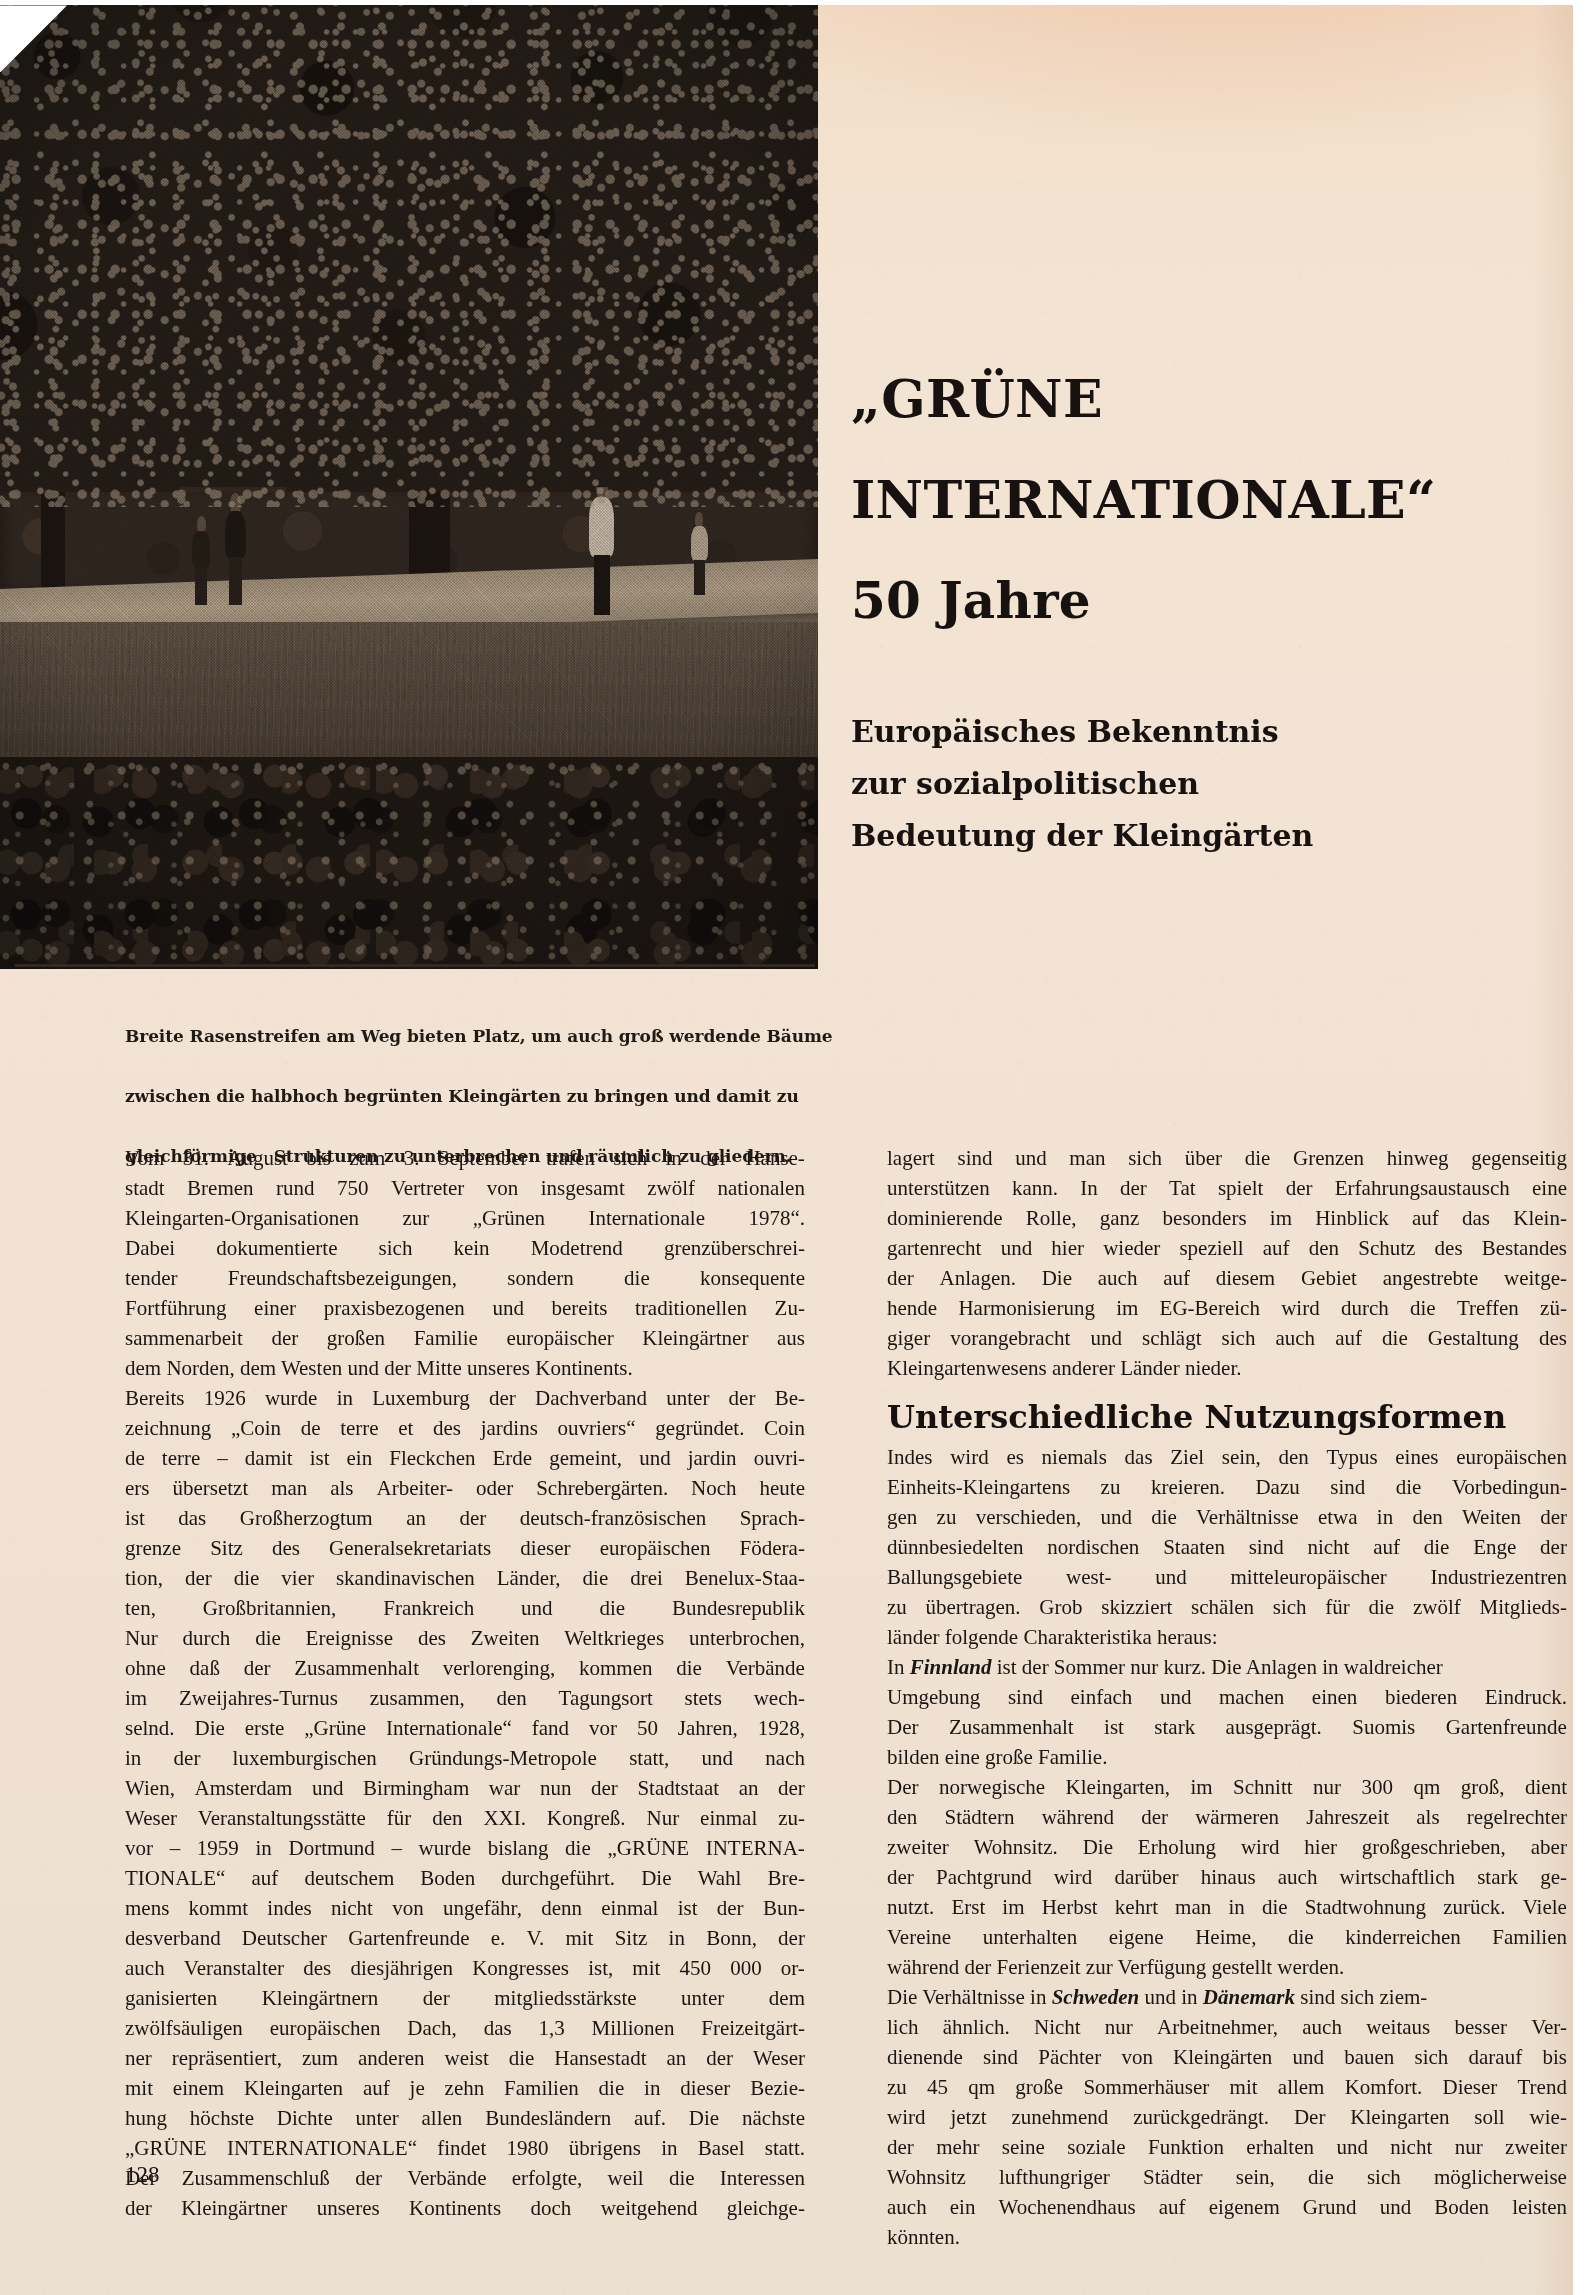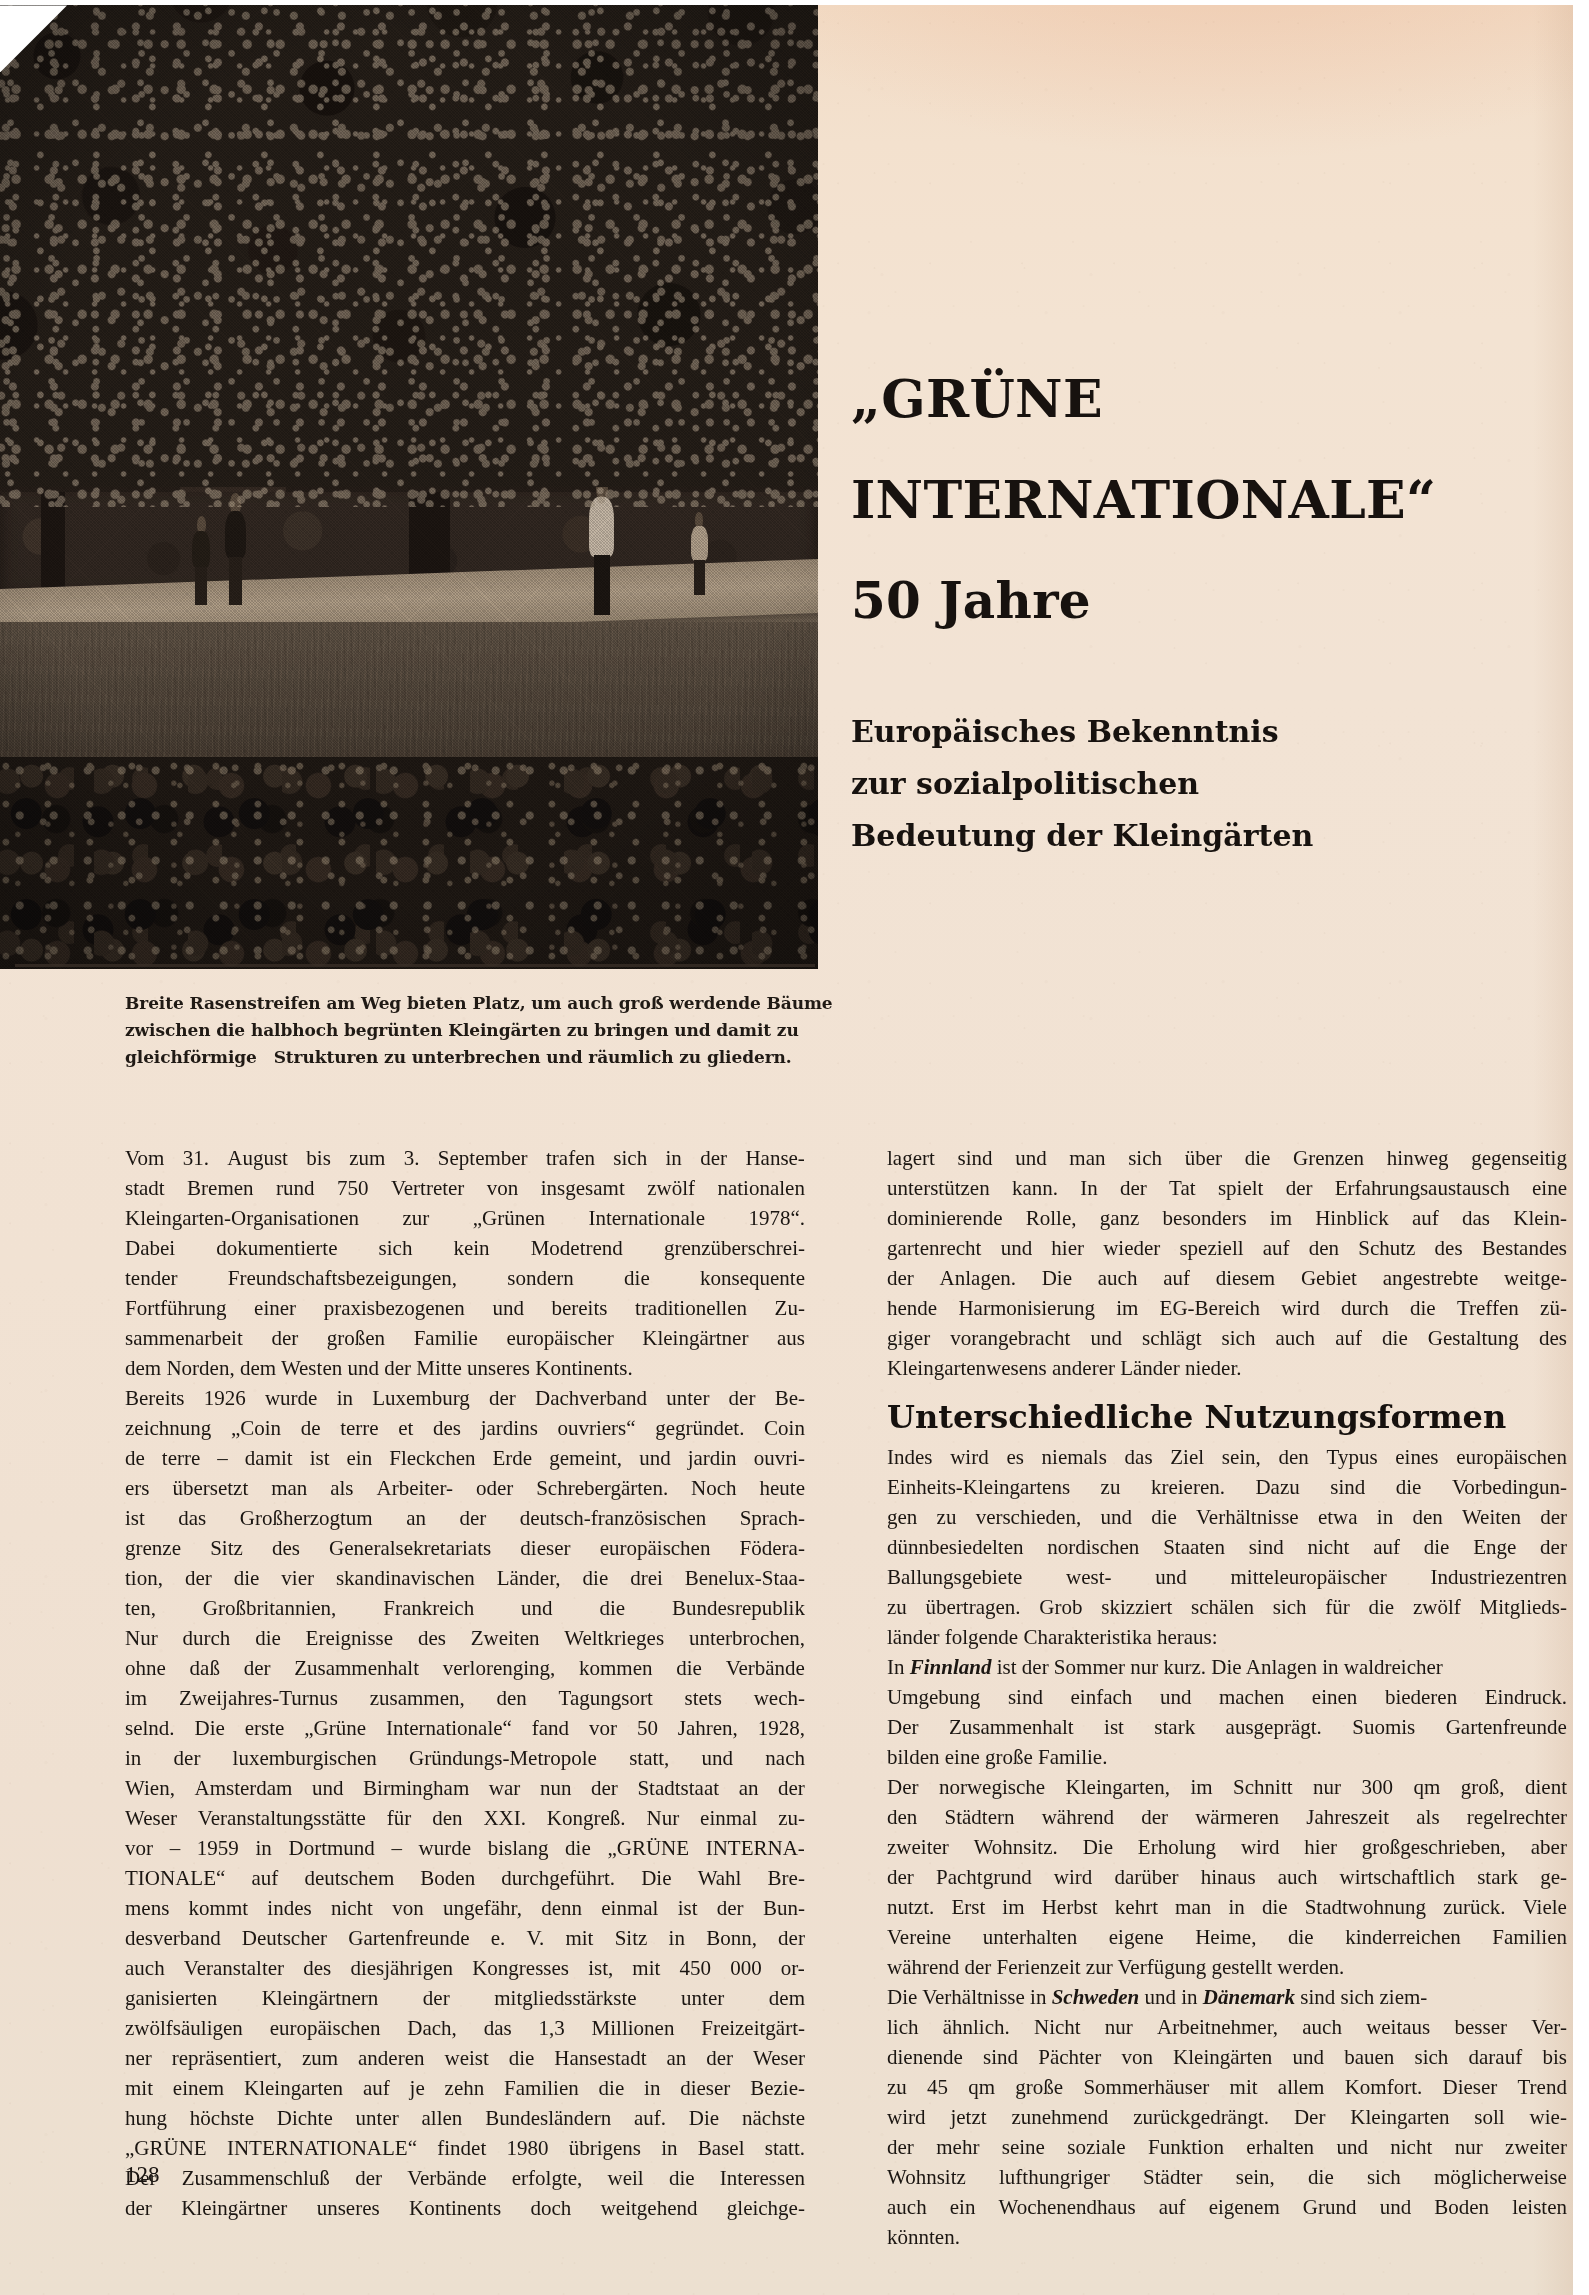--- a/index.html
+++ b/index.html
@@ -304,21 +304,21 @@
     left: 125px;
     top: 990px;
     width: 686px;
     font-family: "DejaVu Serif", "Liberation Serif", serif;
     font-weight: 700;
     font-size: 17px;
     line-height: 27px;
     color: #201a15;
     letter-spacing: -0.1px;
   }
-  #caption .cap-line { white-space: nowrap; }
+  #caption .cap-line { white-space: nowrap; margin-top: 33px; }
 
   
   .col {
     position:absolute;
     top: 1143px;
     width: 680px;
     font-family: "Liberation Serif", serif;
     font-size: 21px;
     line-height: 30px;
     color: #1b1612;

